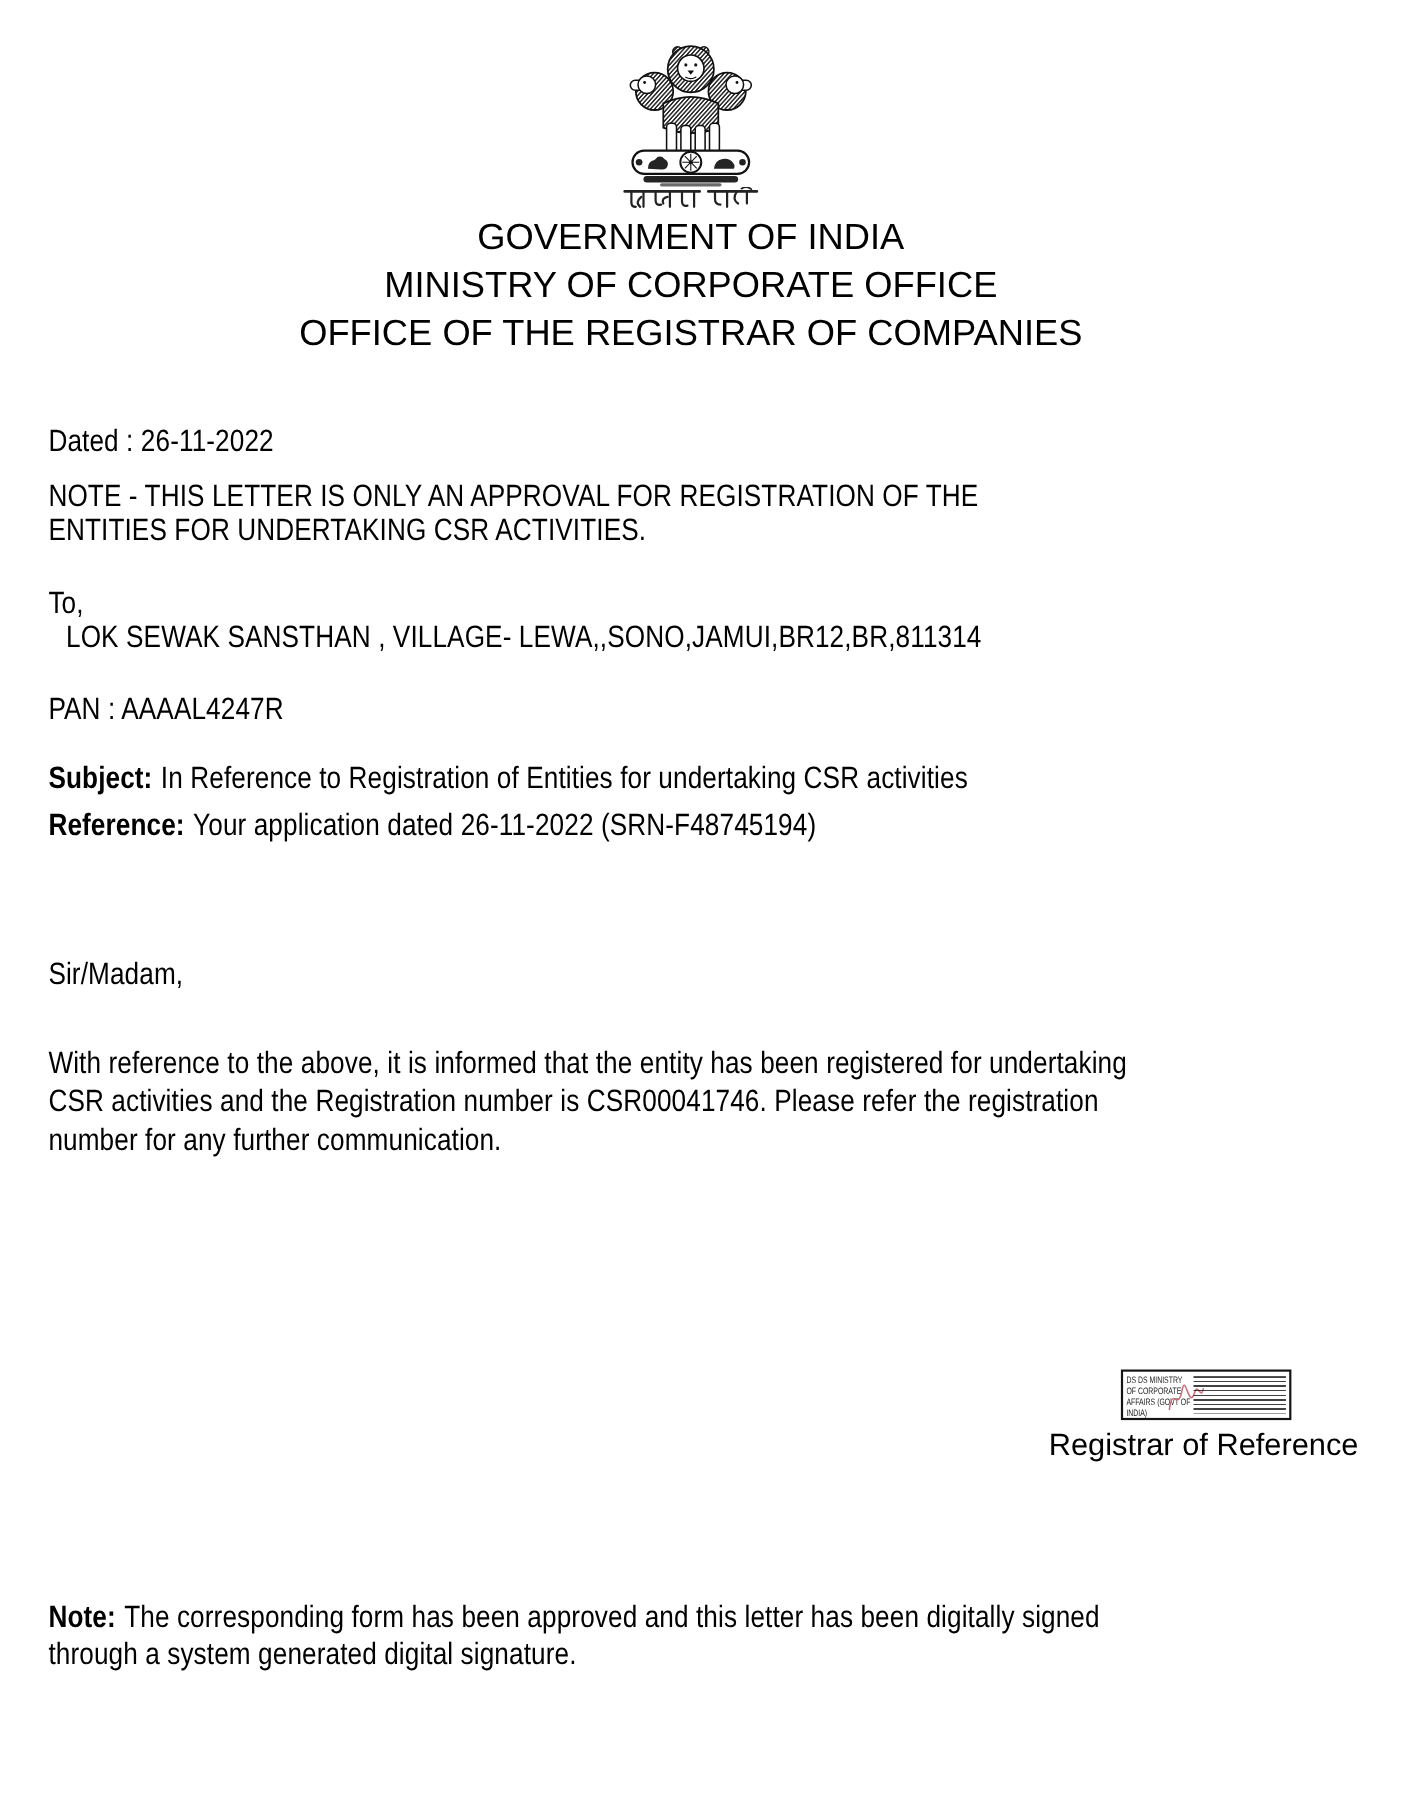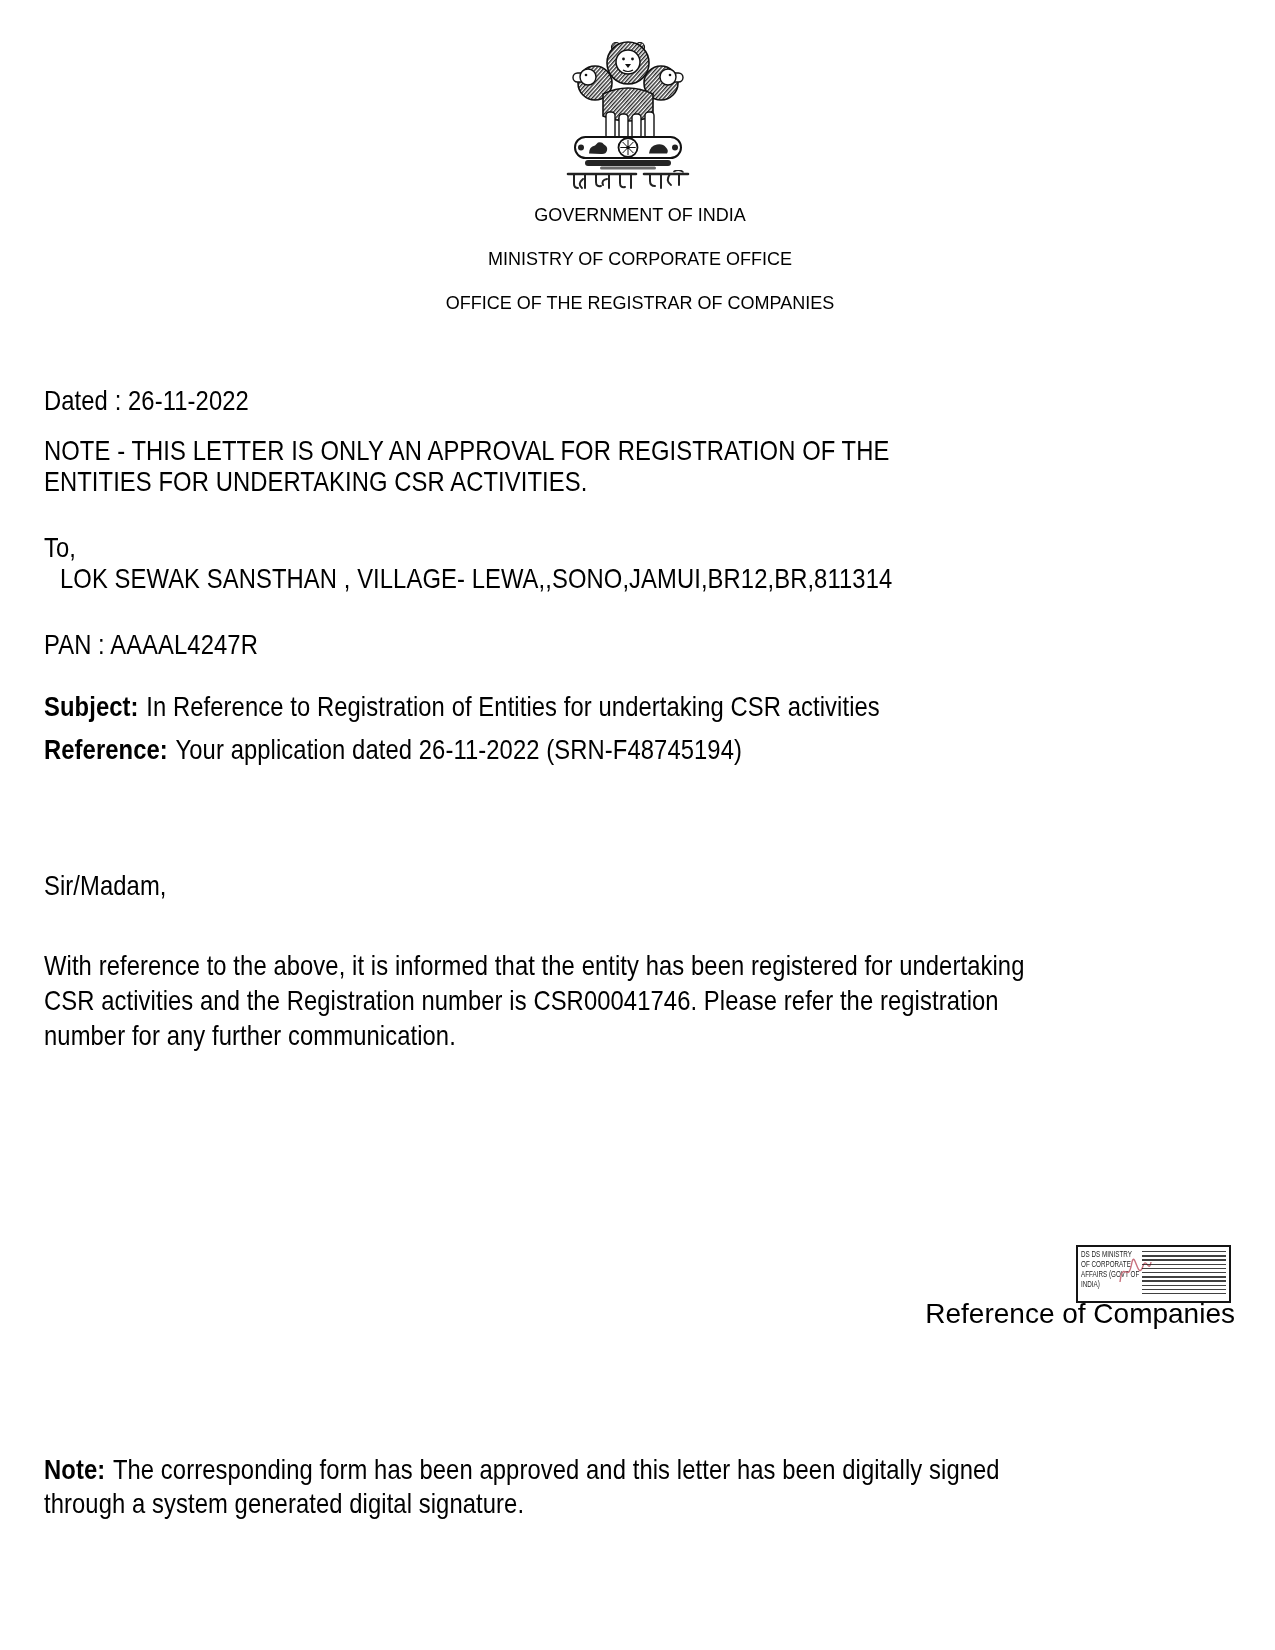--- a/index.html
+++ b/index.html
@@ -12,31 +12,31 @@
   
   .cond {
     font-size:28px; line-height:31px; white-space:nowrap;
     transform:scaleX(0.85); transform-origin:0 0; letter-spacing:0.1px;
   }
   .para  { line-height:35px; }
   .note2 { line-height:34px; }
   .lbl { font-weight:bold; padding-right:9px; }
   
   .hdr {
-    left:12px; width:1256px; top:193px; text-align:center;
-    font-size:18px; line-height:44px; font-weight:normal;
+    left:0; width:1256px; top:193px; text-align:center;
+    font-size:33px; line-height:44px; font-weight:normal;
   }
   .right-line { text-align:right; font-size:28px; line-height:33px; white-space:nowrap; }
   
   .emblem { left:545px; top:36px; width:166px; text-align:center; }
   .emblem svg { display:block; margin:0 auto; }
   .motto-svg { margin-top:5px; }
   
   .sigbox {
-    left:1076px; top:1245px; width:155px; height:58px;
+    left:1019px; top:1245px; width:155px; height:46px;
     border:2px solid #141414; box-sizing:border-box; background:#ffffff;
   }
   .sigbox-text {
     position:absolute; left:3px; top:2px; width:84px;
     font-size:8.5px; line-height:10px; white-space:nowrap;
     transform:scaleX(0.74); transform-origin:0 0; color:#1c1c1c;
   }
   .sig-fineprint {
     position:absolute; left:64px; right:3px; top:4px; bottom:4px;
     background:repeating-linear-gradient(to bottom, #1f1f1f 0px, #1f1f1f 1.4px, transparent 1.4px, transparent 4.2px);
@@ -160,21 +160,21 @@
       <div>OF CORPORATE</div>
       <div>AFFAIRS (GOVT OF</div>
       <div>INDIA)</div>
     </div>
     <svg class="sig-squiggle" width="40" height="42" viewBox="0 0 40 42">
       <path d="M6,34 C9,10 14,38 18,14 C21,2 24,34 29,18 C32,8 35,26 37,14" fill="none" stroke="#c8717d" stroke-width="1.4"></path>
     </svg>
     <div class="sig-fineprint"></div>
   </div>
 
-  <div class="abs right-line" style="left:0; top:1297px; width:1235px;">Reference of Companies</div>
+  <div class="abs right-line" style="left:0; top:1297px; width:1235px;">Registrar of Reference</div>
 
   <div class="abs cond note2" style="left:44px; top:1453px;">
     <div>
       <span class="lbl">Note:</span><span>The corresponding form has been approved and this letter has been digitally signed</span>
     </div>
     <div>through a system generated digital signature.</div>
   </div>
 
 </div>
 

